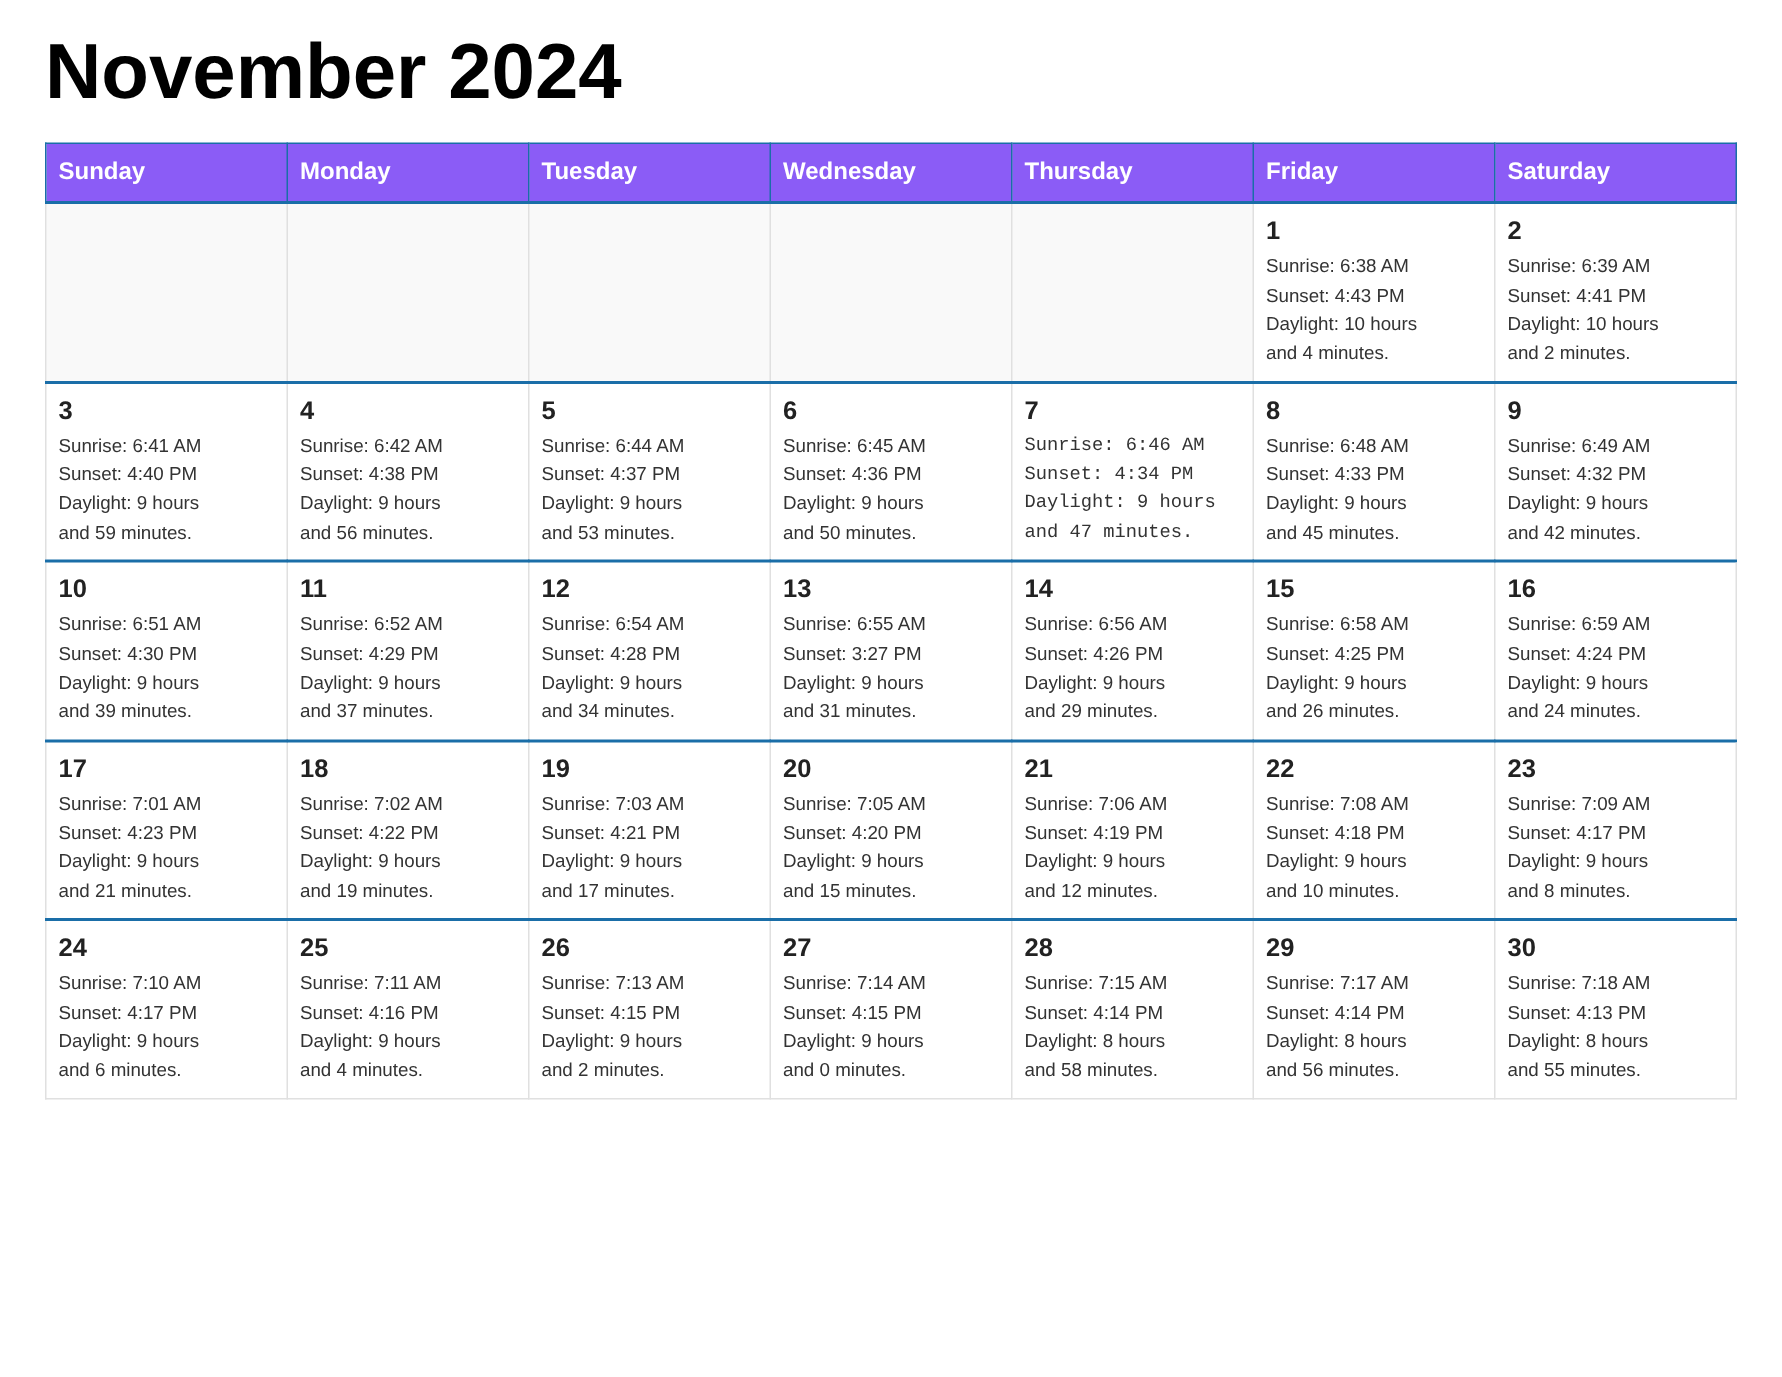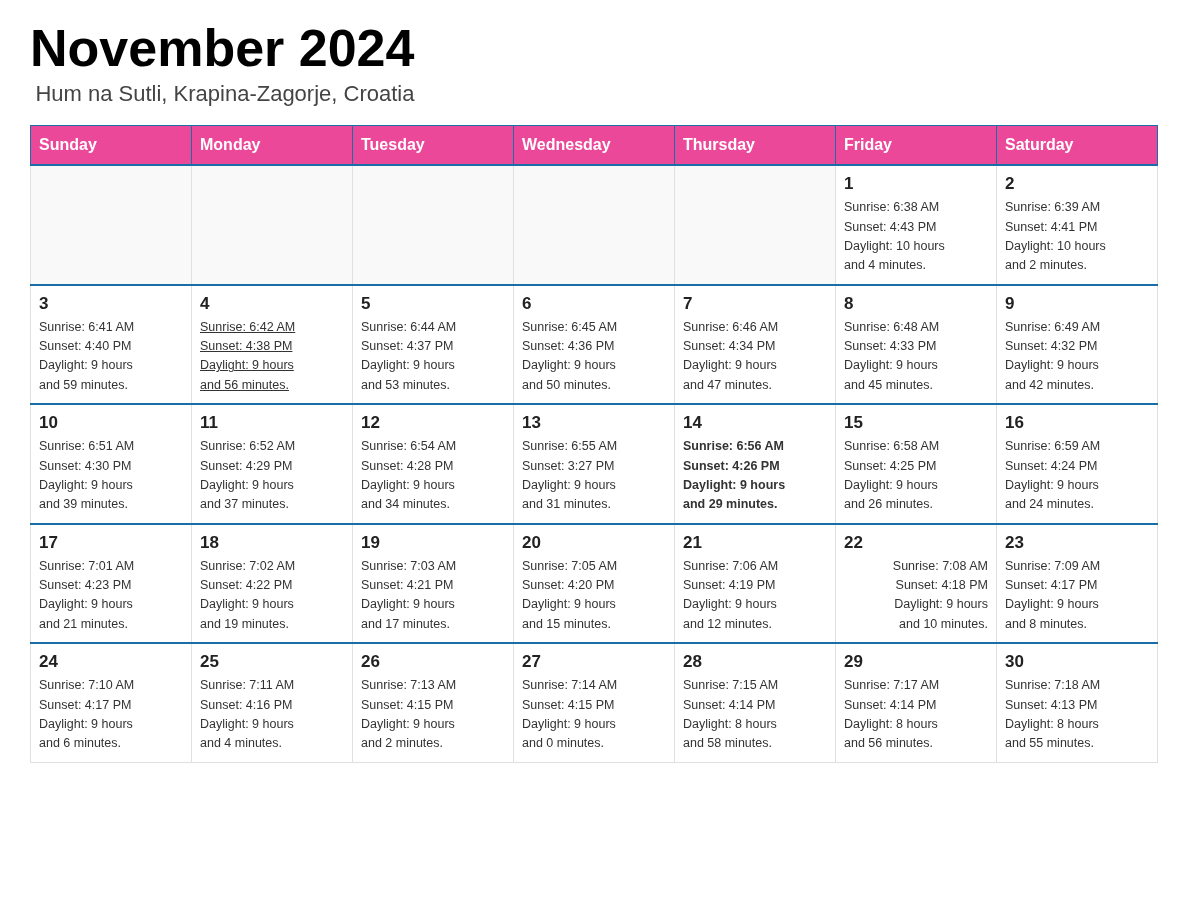--- a/index.html
+++ b/index.html
@@ -60,21 +60,21 @@
       font-size: 22px;
       color: #444;
       margin-top: 4px;
     }
     .calendar {
       width: 100%;
       border-collapse: collapse;
       table-layout: fixed;
     }
     .calendar thead tr th {
-      background-color: #ec4899;
+      background-color: #8b5cf6;
       color: #fff;
       font-size: 16px;
       font-weight: bold;
       padding: 10px 8px;
       text-align: left;
       border: 1px solid #1a6ea8;
     }
     .calendar tbody tr {
       border-top: 2px solid #1a6ea8;
     }
@@ -102,21 +102,20 @@
       color: #333;
       line-height: 1.55;
     }
   </style>
 </head>
 <body>
 
 <div class="header">
   <div class="title-block">
     <div class="month-title">November 2024</div>
-    <div class="location-title">Hum na Sutli, Krapina-Zagorje, Croatia</div>
   </div>
 </div>
 
 <table class="calendar">
   <thead>
     <tr>
     <th>Sunday</th>
         <th>Monday</th>
         <th>Tuesday</th>
         <th>Wednesday</th>
@@ -150,42 +149,42 @@
       <tr>
         <td>
           <span class="day-number">3</span>
           <div class="day-info" style="white-space: pre-line;">Sunrise: 6:41 AM
 Sunset: 4:40 PM
 Daylight: 9 hours
 and 59 minutes.</div>
         </td>
         <td>
           <span class="day-number">4</span>
-          <div class="day-info" style="white-space: pre-line; text-decoration: underline;">Sunrise: 6:42 AM
+          <div class="day-info" style="white-space: pre-line;">Sunrise: 6:42 AM
 Sunset: 4:38 PM
 Daylight: 9 hours
 and 56 minutes.</div>
         </td>
         <td>
           <span class="day-number">5</span>
           <div class="day-info" style="white-space: pre-line;">Sunrise: 6:44 AM
 Sunset: 4:37 PM
 Daylight: 9 hours
 and 53 minutes.</div>
         </td>
         <td>
           <span class="day-number">6</span>
           <div class="day-info" style="white-space: pre-line;">Sunrise: 6:45 AM
 Sunset: 4:36 PM
 Daylight: 9 hours
 and 50 minutes.</div>
         </td>
         <td>
           <span class="day-number">7</span>
-          <div class="day-info" style="white-space: pre-line;">Sunrise: 6:46 AM
+          <div class="day-info" style="white-space: pre-line; font-family: Liberation Mono, monospace;">Sunrise: 6:46 AM
 Sunset: 4:34 PM
 Daylight: 9 hours
 and 47 minutes.</div>
         </td>
         <td>
           <span class="day-number">8</span>
           <div class="day-info" style="white-space: pre-line;">Sunrise: 6:48 AM
 Sunset: 4:33 PM
 Daylight: 9 hours
 and 45 minutes.</div>
@@ -222,21 +221,21 @@
         </td>
         <td>
           <span class="day-number">13</span>
           <div class="day-info" style="white-space: pre-line;">Sunrise: 6:55 AM
 Sunset: 3:27 PM
 Daylight: 9 hours
 and 31 minutes.</div>
         </td>
         <td>
           <span class="day-number">14</span>
-          <div class="day-info" style="white-space: pre-line; font-weight: bold;">Sunrise: 6:56 AM
+          <div class="day-info" style="white-space: pre-line;">Sunrise: 6:56 AM
 Sunset: 4:26 PM
 Daylight: 9 hours
 and 29 minutes.</div>
         </td>
         <td>
           <span class="day-number">15</span>
           <div class="day-info" style="white-space: pre-line;">Sunrise: 6:58 AM
 Sunset: 4:25 PM
 Daylight: 9 hours
 and 26 minutes.</div>
@@ -280,21 +279,21 @@
         </td>
         <td>
           <span class="day-number">21</span>
           <div class="day-info" style="white-space: pre-line;">Sunrise: 7:06 AM
 Sunset: 4:19 PM
 Daylight: 9 hours
 and 12 minutes.</div>
         </td>
         <td>
           <span class="day-number">22</span>
-          <div class="day-info" style="white-space: pre-line; text-align: right;">Sunrise: 7:08 AM
+          <div class="day-info" style="white-space: pre-line;">Sunrise: 7:08 AM
 Sunset: 4:18 PM
 Daylight: 9 hours
 and 10 minutes.</div>
         </td>
         <td>
           <span class="day-number">23</span>
           <div class="day-info" style="white-space: pre-line;">Sunrise: 7:09 AM
 Sunset: 4:17 PM
 Daylight: 9 hours
 and 8 minutes.</div>

